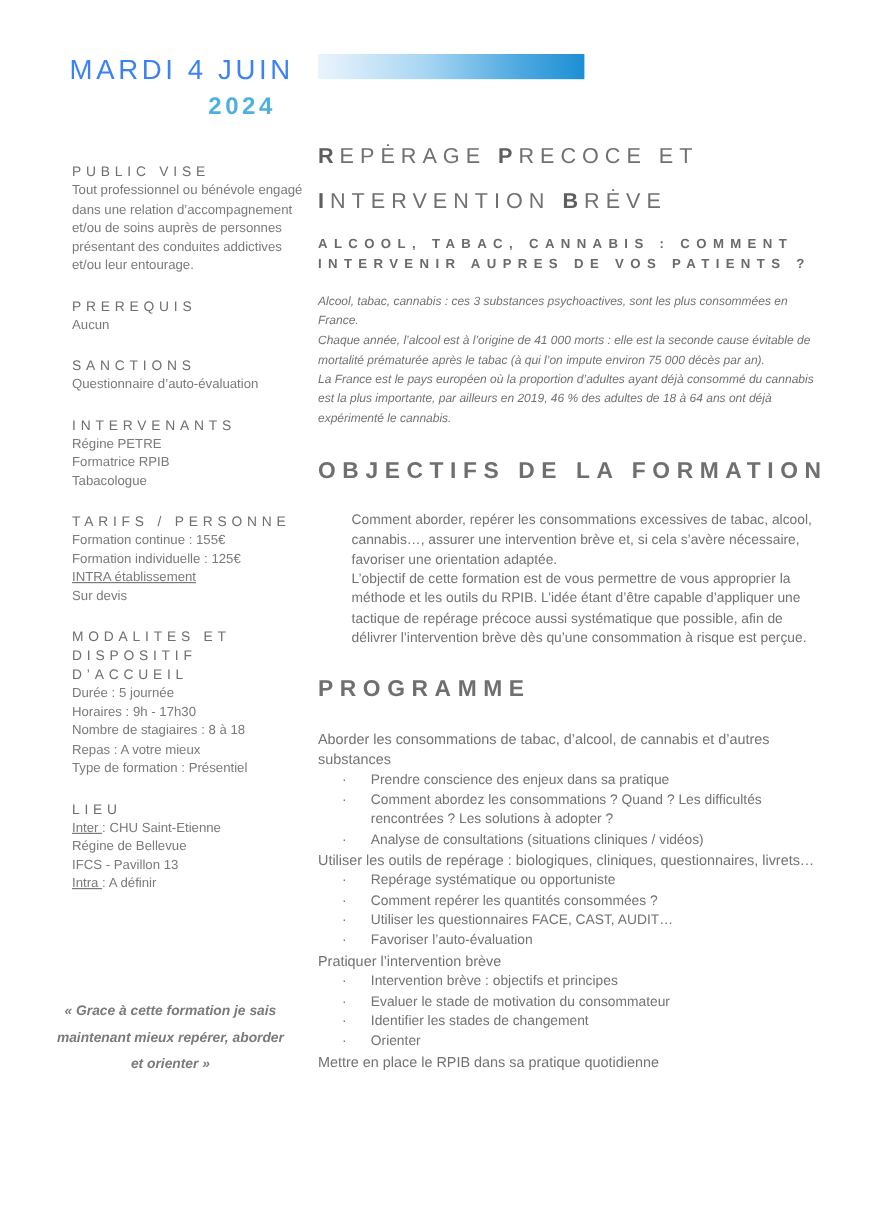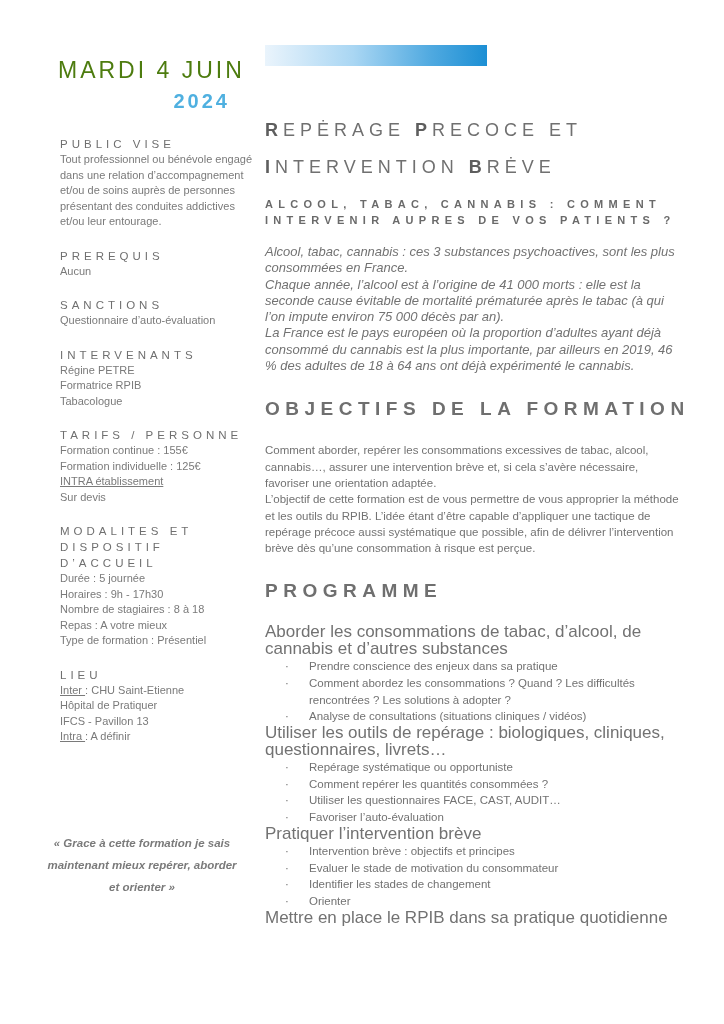--- a/index.html
+++ b/index.html
@@ -1,46 +1,46 @@
 <!DOCTYPE html>
 <html><head>
   <meta charset="utf-8">
   <style>
     * { margin: 0; padding: 0; box-sizing: border-box; }
     html, body { width: 724px; height: 1024px; background: #ffffff; overflow: hidden; }
     body { position: relative; font-family: "Liberation Sans", sans-serif; color: #6b6b6b; }
 
     .date-block { position: absolute; left: 58px; top: 44px; width: 172px; text-align: right; }
-    .date-line { font-size: 23px; letter-spacing: 3px; color: #4d7c0f; line-height: 28px; white-space: nowrap; margin-top: 12px; }
+    .date-line { font-size: 23px; letter-spacing: 3px; color: #3b82f6; line-height: 28px; white-space: nowrap; }
     .year-line { font-size: 20px; letter-spacing: 3px; color: #4fb0e0; font-weight: bold; line-height: 30px; margin-top: 2px; }
 
     .gradient-bar { position: absolute; left: 265px; top: 45px; width: 222px; height: 21px;
       background: linear-gradient(to right, #eaf4fc 0%, #a9d6f3 40%, #4fa9e0 75%, #1c8fd4 100%); }
 
     .sidebar { position: absolute; left: 60px; top: 136px; width: 195px; }
     .side-section { margin-bottom: 18px; }
     .side-heading { font-size: 11.5px; letter-spacing: 4px; color: #6f6f6f; line-height: 16px; text-transform: uppercase; }
     .side-text { font-size: 11px; line-height: 15.5px; color: #7a7a7a; }
     .side-text.u { text-decoration: underline; }
     .side-inline-u { text-decoration: underline; }
     .quote { position: absolute; left: 44px; top: 832px; width: 196px; text-align: center;
       font-size: 11.5px; font-style: italic; font-weight: bold; color: #7a7a7a; line-height: 22px; }
 
     .main { position: absolute; left: 265px; top: 112px; width: 420px; }
     .title { font-size: 18px; letter-spacing: 5px; color: #707070; line-height: 37px; white-space: nowrap; }
     .title b { font-weight: bold; color: #5e5e5e; }
     .subtitle { margin-top: 10px; font-size: 11px; letter-spacing: 5.3px; color: #6a6a6a; font-weight: bold; line-height: 16px; }
-    .intro { margin-top: 16px; font-size: 13px; font-style: italic; line-height: 16.3px; color: #727272; }
+    .intro { margin-top: 16px; font-size: 10px; font-style: italic; line-height: 16.3px; color: #727272; }
     .section-heading { font-size: 19px; letter-spacing: 5.5px; font-weight: bold; color: #6f6f6f; line-height: 26px; white-space: nowrap; }
     .obj-heading { margin-top: 22px; }
-    .body-text { font-size: 11.5px; line-height: 16.3px; color: #727272; }
+    .body-text { font-size: 11.5px; line-height: 16.3px; color: #727272; margin-left: 28px; }
     .obj-text { margin-top: 20px; }
     .prog-heading { margin-top: 22px; }
     .prog-list { margin-top: 20px; }
-    .prog-item { font-size: 17px; line-height: 16.8px; color: #727272; }
+    .prog-item { font-size: 12px; line-height: 16.8px; color: #727272; }
     .prog-sub { display: flex; font-size: 11.5px; line-height: 16.8px; color: #727272; padding-left: 20px; }
     .prog-sub .dot { width: 24px; flex: 0 0 24px; }
     .prog-sub .txt { flex: 1; }
   </style>
 </head>
 <body>
 
 <div class="date-block">
   <div class="date-line">MARDI 4 JUIN</div>
   <div class="year-line">2024</div>
@@ -77,21 +77,21 @@
     <div class="side-heading">MODALITES ET DISPOSITIF D’ACCUEIL</div>
     <div class="side-text">Durée : 5 journée</div>
     <div class="side-text">Horaires : 9h - 17h30</div>
     <div class="side-text">Nombre de stagiaires : 8 à 18</div>
     <div class="side-text">Repas : A votre mieux</div>
     <div class="side-text">Type de formation : Présentiel</div>
   </div>
   <div class="side-section">
     <div class="side-heading">LIEU</div>
     <div class="side-text"><span class="side-inline-u">Inter </span><span>: CHU Saint-Etienne</span></div>
-    <div class="side-text">Hôpital de Pratiquer</div>
+    <div class="side-text">Régine de Bellevue</div>
     <div class="side-text">IFCS - Pavillon 13</div>
     <div class="side-text"><span class="side-inline-u">Intra </span><span>: A définir</span></div>
   </div>
 </div>
 
 <div class="quote">« Grace à cette formation je sais maintenant mieux repérer, aborder et orienter »</div>
 
 <div class="main">
   <div class="title"><b>R</b><span>EPĖRAGE </span><b>P</b><span>RECOCE ET</span></div>
   <div class="title"><b>I</b><span>NTERVENTION </span><b>B</b><span>RĖVE</span></div>

